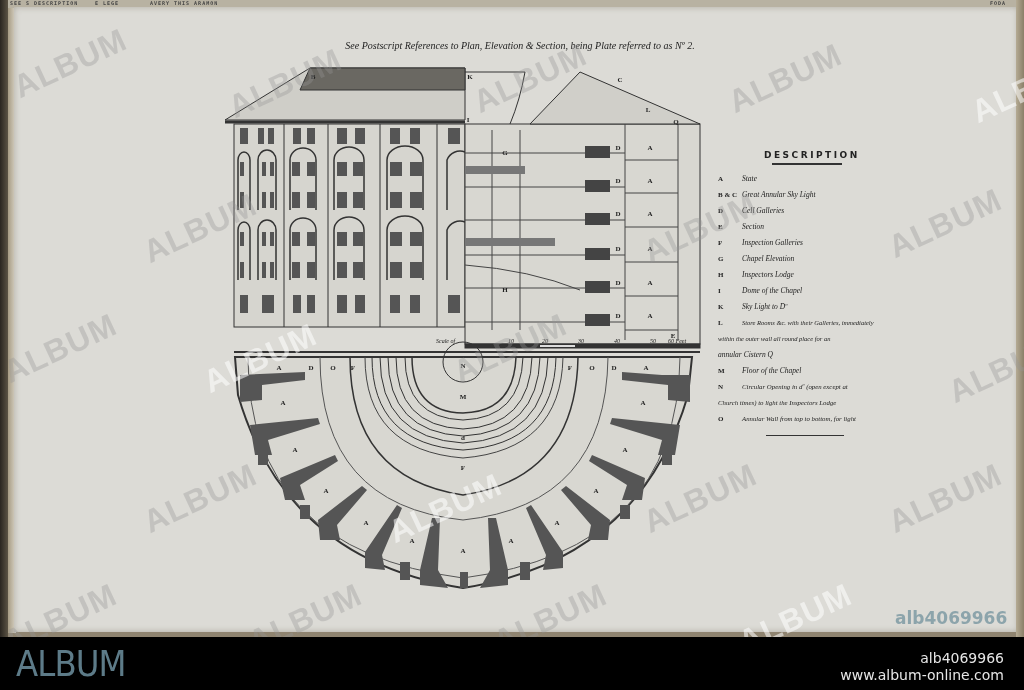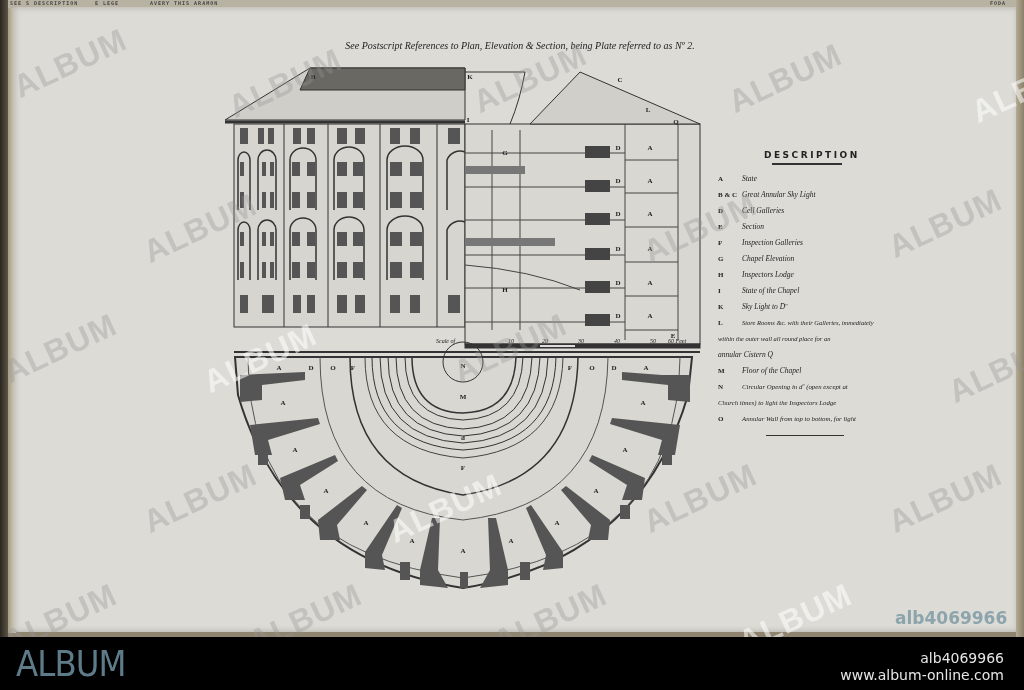--- a/index.html
+++ b/index.html
@@ -289,21 +289,21 @@
     <div class="eitem">
         <span class="k">G</span>
         <span class="v">Chapel Elevation</span>
       </div>
     <div class="eitem">
         <span class="k">H</span>
         <span class="v">Inspectors Lodge</span>
       </div>
     <div class="eitem">
         <span class="k">I</span>
-        <span class="v">State of the Chapel</span>
+        <span class="v">Dome of the Chapel</span>
       </div>
     <div class="eitem">
         <span class="k">K</span>
         <span class="v">Sky Light to Dº</span>
       </div>
     <div class="eitem">
         <span class="k">L</span>
         <span class="v" style="font-size:6.5px">Store Rooms &amp;c. with their Galleries, immediately</span>
       </div>
     <div class="eitem cont">

